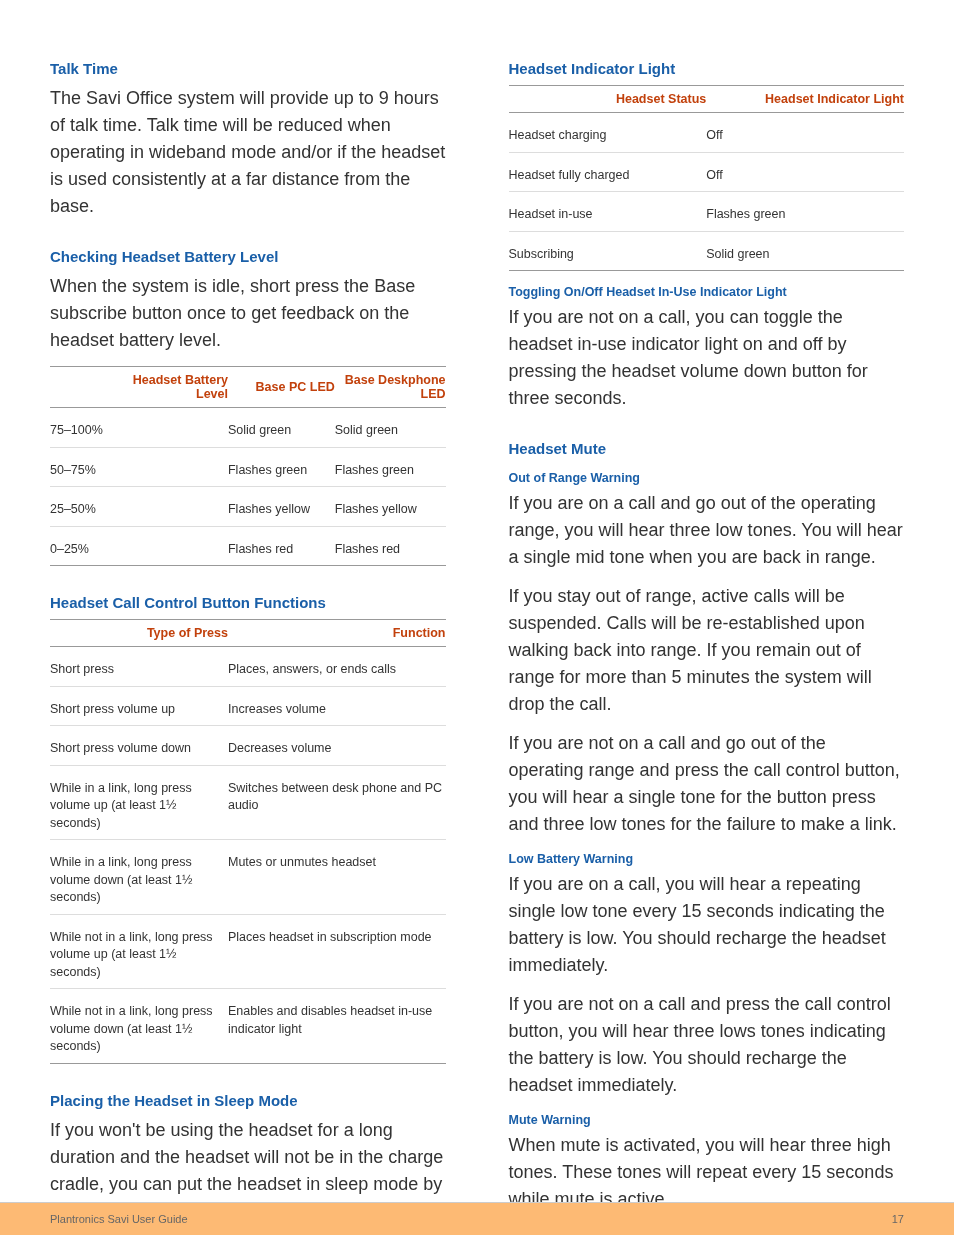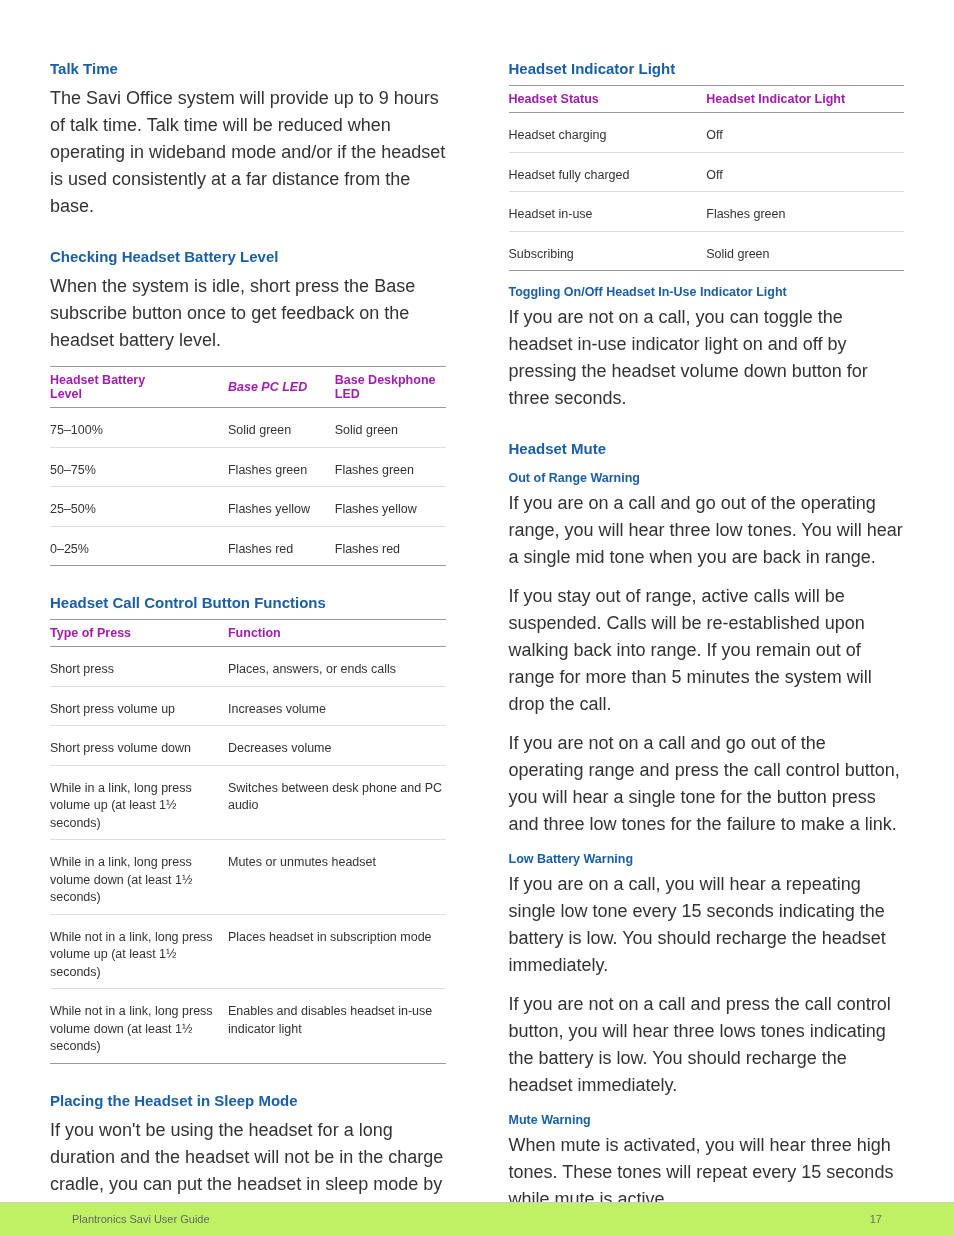--- a/index.html
+++ b/index.html
@@ -40,65 +40,65 @@
       margin-bottom: 28px;
     }
     
     table {
       width: 100%;
       border-collapse: collapse;
       font-size: 12.5px;
       margin-bottom: 4px;
     }
     table thead tr th {
-      color: #a21caf;
+      color: #c2410c;
       font-weight: bold;
-      text-align: left;
+      text-align: right;
       padding: 6px 0 6px 0;
       border-top: 1.5px solid #999;
       border-bottom: 1.5px solid #999;
       font-size: 12.5px;
     }
     table tbody tr td {
       padding: 14px 0 7px 0;
       vertical-align: top;
       border-bottom: 1px solid #ddd;
       color: #333;
       line-height: 1.4;
     }
     table tbody tr:last-child td {
       border-bottom: 1.5px solid #999;
     }
     .col-battery { width: 45%; }
-    .col-basepc { width: 27%; font-style: italic; }
+    .col-basepc { width: 27%; }
     .col-basedsk { width: 28%; }
 
     .col-press { width: 45%; }
     .col-func { width: 55%; }
 
     
     h3.subsection-title {
       color: #1a5fa8;
       font-size: 12.5px;
       font-weight: bold;
       margin-bottom: 5px;
       margin-top: 14px;
     }
     .footer-bar {
       position: fixed;
       bottom: 0;
       left: 0;
       width: 954px;
       display: flex;
       justify-content: space-between;
-      padding: 10px 72px;
+      padding: 10px 50px;
       font-size: 11px;
       color: #666;
       border-top: 1px solid #ccc;
-      background: #bef264;
+      background: #fdba74;
     }
     .top-spacer {
       height: 20px;
     }
     .bottom-spacer {
       height: 60px;
     }
     table.headset-indicator thead tr th:first-child {
       width: 50%;
     }

